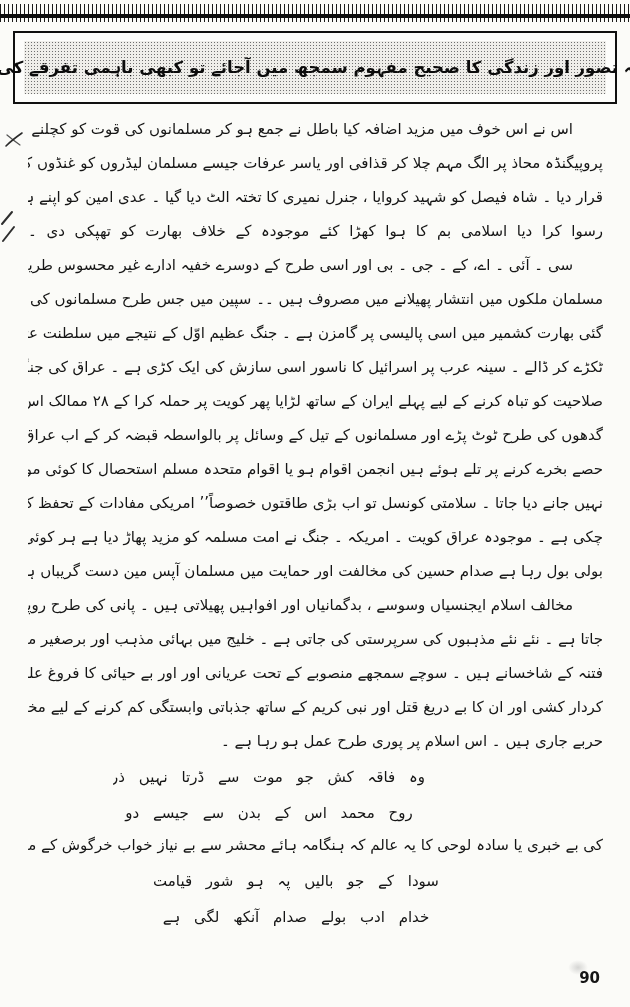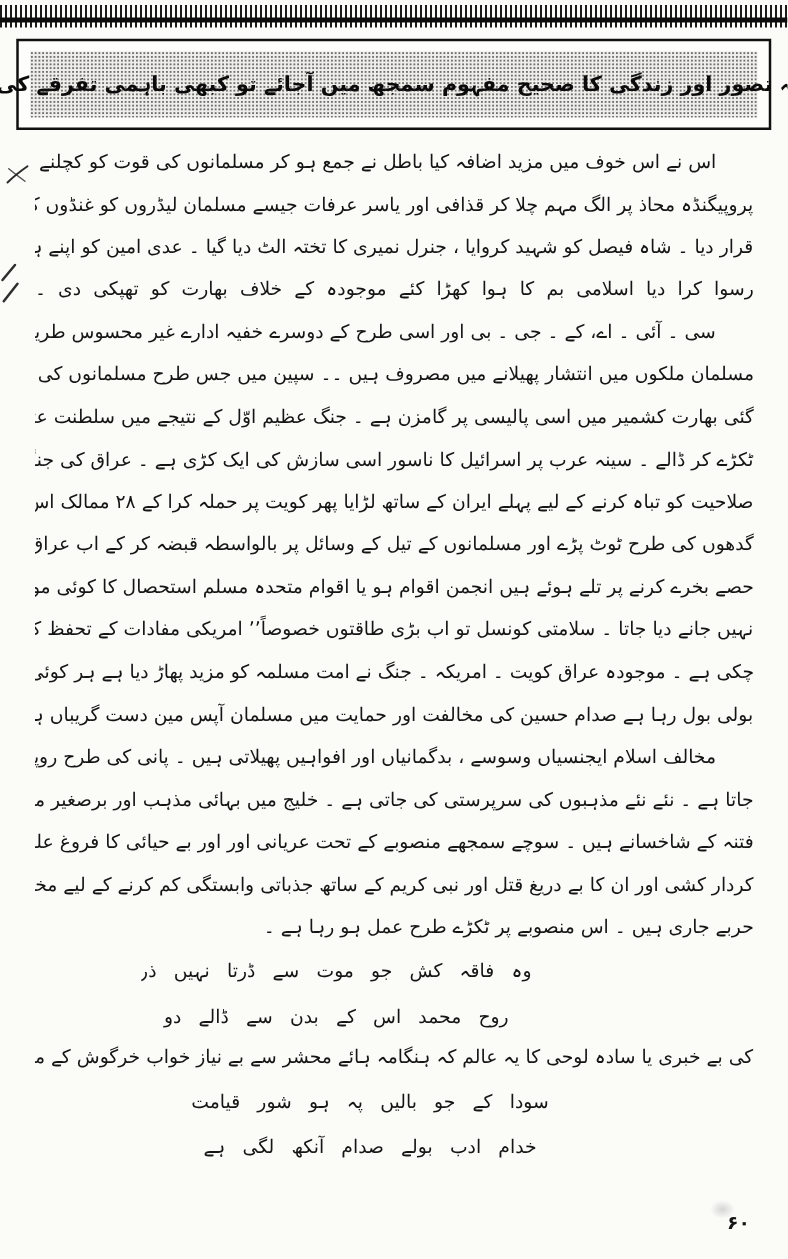--- a/index.html
+++ b/index.html
@@ -123,25 +123,25 @@
   <div class="ln">صلاحیت کو تباہ کرنے کے لیے پہلے ایران کے ساتھ لڑایا پھر کویت پر حملہ کرا کے ۲۸ ممالک اس پر</div>
   <div class="ln">گدھوں کی طرح ٹوٹ پڑے اور مسلمانوں کے تیل کے وسائل پر بالواسطہ قبضہ کر کے اب عراق کے</div>
   <div class="ln">حصے بخرے کرنے پر تلے ہوئے ہیں انجمن اقوام ہو یا اقوام متحدہ مسلم استحصال کا کوئی موقع ہاتھ سے</div>
   <div class="ln">نہیں جانے دیا جاتا ۔ سلامتی کونسل تو اب بڑی طاقتوں خصوصاً’’ امریکی مفادات کے تحفظ کا ادارہ بن</div>
   <div class="ln">چکی ہے ۔ موجودہ عراق کویت ۔ امریکہ ۔ جنگ نے امت مسلمہ کو مزید پھاڑ دیا ہے ہر کوئی اپنی اپنی</div>
   <div class="ln end">بولی بول رہا ہے صدام حسین کی مخالفت اور حمایت میں مسلمان آپس مین دست گریباں ہیں ۔</div>
   <div class="ln indent">مخالف اسلام ایجنسیاں وسوسے ، بدگمانیاں اور افواہیں پھیلاتی ہیں ۔ پانی کی طرح روپیہ تقسیم کیا</div>
   <div class="ln">جاتا ہے ۔ نئے نئے مذہبوں کی سرپرستی کی جاتی ہے ۔ خلیج میں بہائی مذہب اور برصغیر میں قادیانی اس</div>
   <div class="ln">فتنہ کے شاخسانے ہیں ۔ سوچے سمجھے منصوبے کے تحت عریانی اور اور بے حیائی کا فروغ علمائے دین کی</div>
   <div class="ln">کردار کشی اور ان کا بے دریغ قتل اور نبی کریم کے ساتھ جذباتی وابستگی کم کرنے کے لیے مختلف</div>
-  <div class="ln end">حربے جاری ہیں ۔ اس منصوبے پر ٹکڑے طرح عمل ہو رہا ہے ۔</div>
+  <div class="ln end">حربے جاری ہیں ۔ اس اسلام پر پوری طرح عمل ہو رہا ہے ۔</div>
 
   <div class="verse v-a">وہ فاقہ کش جو موت سے ڈرتا نہیں ذرا</div>
-  <div class="verse v-a">روح محمد اس کے بدن سے ڈالے دو</div>
+  <div class="verse v-a">روح محمد اس کے بدن سے جیسے دو</div>
 
   <div class="ln tight">کی بے خبری یا سادہ لوحی کا یہ عالم کہ ہنگامہ ہائے محشر سے بے نیاز خواب خرگوش کے مزے لے رہا ہے</div>
 
   <div class="verse v-b">سودا کے جو بالیں پہ ہو شور قیامت</div>
   <div class="verse v-b">خدام ادب بولے صدام آنکھ لگی ہے</div>
 </div>
 
 <div class="smudge"></div>
-<div class="page-number">۶۰</div>
+<div class="page-number">90</div>
 
 </body></html>

